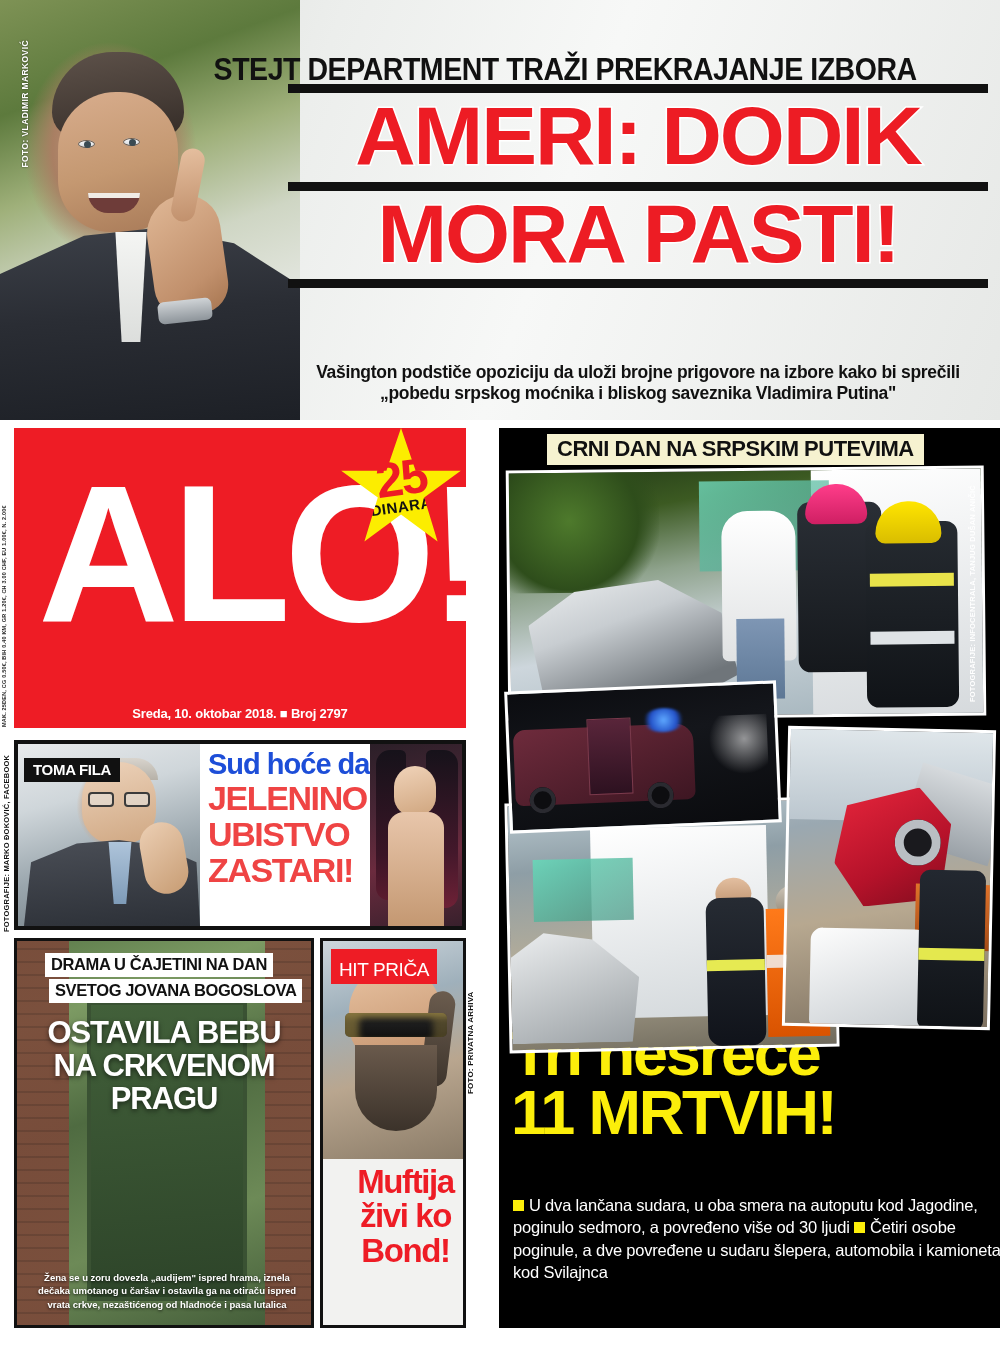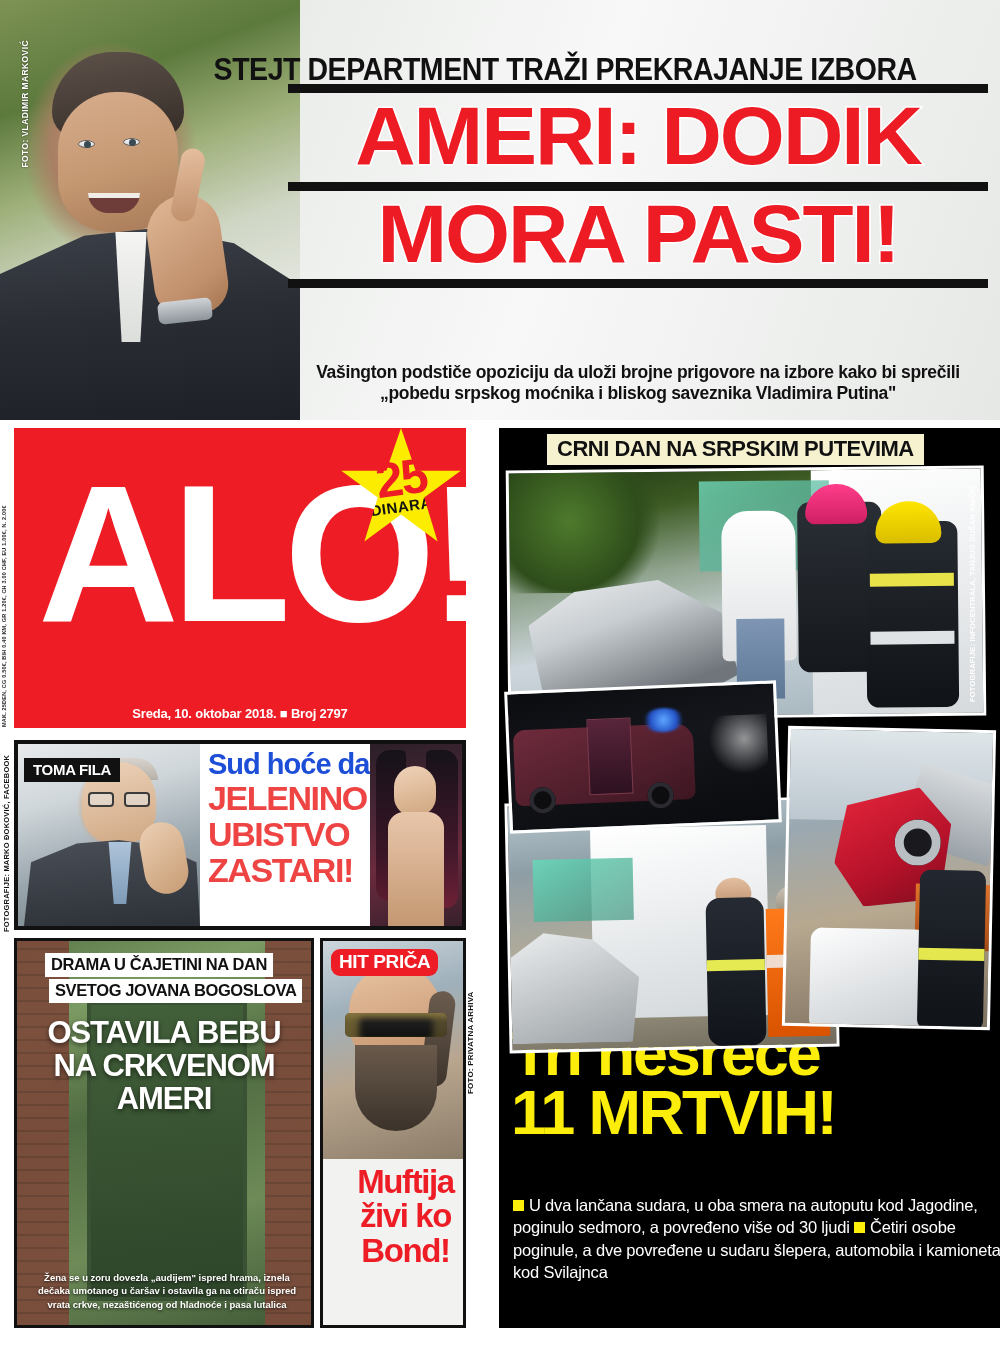--- a/index.html
+++ b/index.html
@@ -247,23 +247,22 @@
     border-radius:46px 46px 40px 40px; background:linear-gradient(165deg,#e8c3a2,#c2906a); }
   .muf-shades { position:absolute; left:22px; top:72px; width:102px; height:24px;
     border-radius:5px; background:linear-gradient(#262626,#111);
     box-shadow:inset 14px 4px 6px rgba(200,170,80,.45), inset -14px 4px 6px rgba(200,170,80,.3); }
   .muf-beard { position:absolute; left:32px; top:104px; width:82px; height:86px;
     border-radius:0 0 42px 42px; background:linear-gradient(#6a5a4c,#3b322a); }
   .muf-hairtail { position:absolute; right:12px; top:50px; width:26px; height:96px;
     border-radius:14px; background:linear-gradient(#6b5c4e,#3d342c); transform:rotate(7deg); }
   .muf-badge {
     position:absolute; left:8px; top:8px; background:#ee1c25; color:#fff;
-    font-size:19px; font-weight:bold; padding:2px 8px 3px 8px; letter-spacing:-.4px;
-    font-family:"Liberation Sans Narrow","Liberation Sans", sans-serif;
-    border-radius:9px;
+    font-size:19px; font-weight:normal; padding:10px 8px 3px 8px; letter-spacing:-.4px;
+    font-family:"Liberation Sans Narrow","Liberation Sans", sans-serif;
   }
   .muf-hl {
     position:absolute; left:0; top:224px; width:100%; text-align:center;
     font-size:33px; line-height:1.04; font-weight:bold; color:#ee1c25; letter-spacing:-1.4px;
     font-family:"Liberation Sans Narrow","Liberation Sans", sans-serif;
     padding-left:25px;
   }
   .muf-credit {
     position:absolute; left:466px; top:944px; height:150px;
     writing-mode:vertical-rl; transform:rotate(180deg);
@@ -476,21 +475,21 @@
 
   <div class="beba">
     <div class="beba-wall-l"></div>
     <div class="beba-wall-r"></div>
     <div class="beba-door"></div>
     <div class="beba-k1">DRAMA U ČAJETINI NA DAN</div>
     <div class="beba-k2">SVETOG JOVANA BOGOSLOVA</div>
     <div class="beba-hl">
       <div>OSTAVILA BEBU</div>
       <div>NA CRKVENOM</div>
-      <div>AMERI</div>
+      <div>PRAGU</div>
     </div>
     <div class="beba-cap">Žena se u zoru dovezla „audijem" ispred hrama, iznela dečaka umotanog u čaršav i ostavila ga na otiraču ispred vrata crkve, nezaštićenog od hladnoće i pasa lutalica</div>
   </div>
 
   <div class="muftija">
     <div class="muf-photo">
       <div class="muf-head"></div>
       <div class="muf-hairtail"></div>
       <div class="muf-shades"></div>
       <div class="muf-beard"></div>

